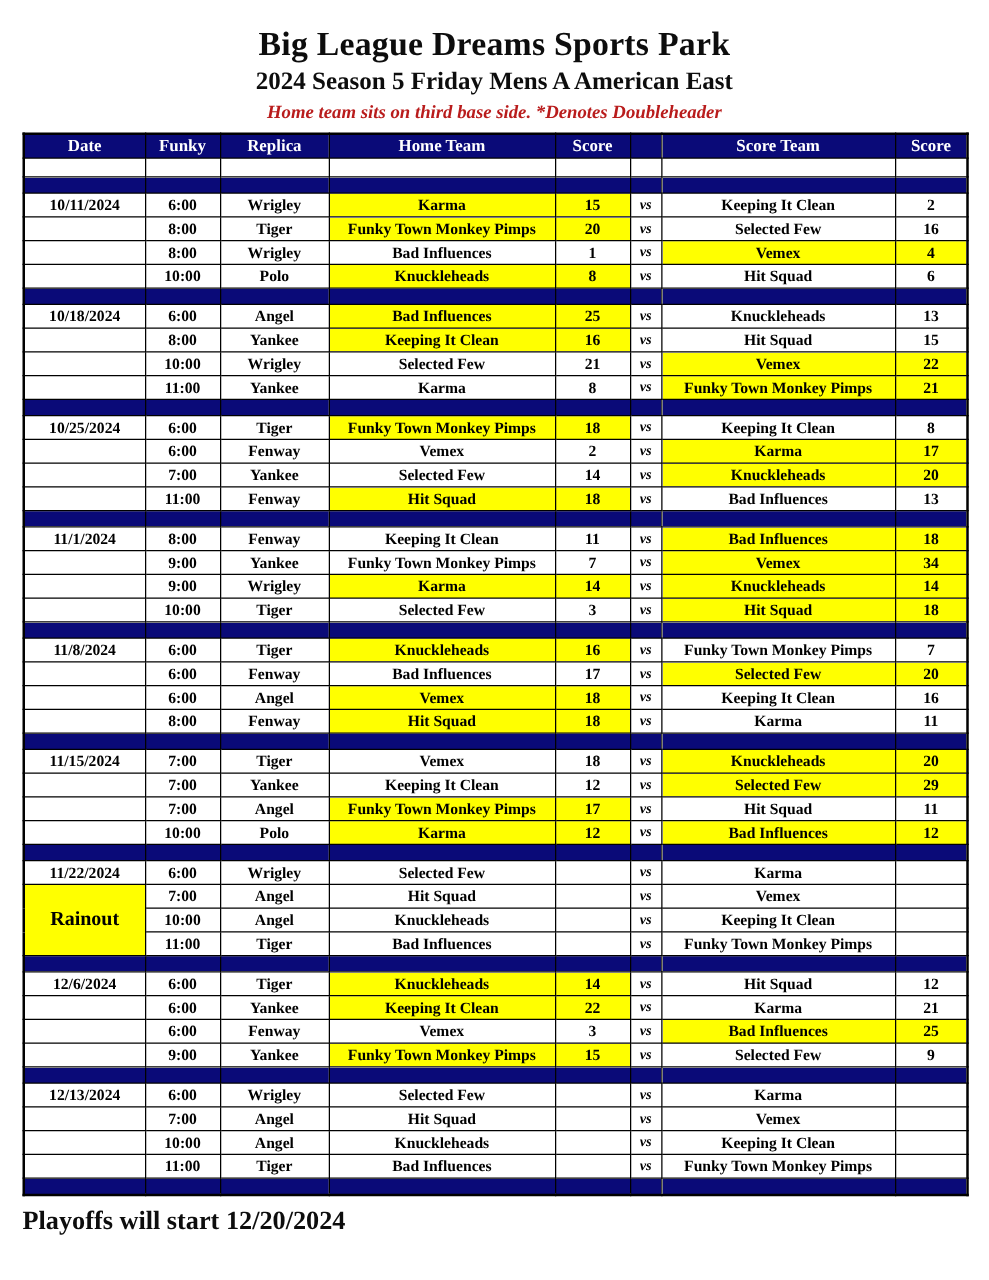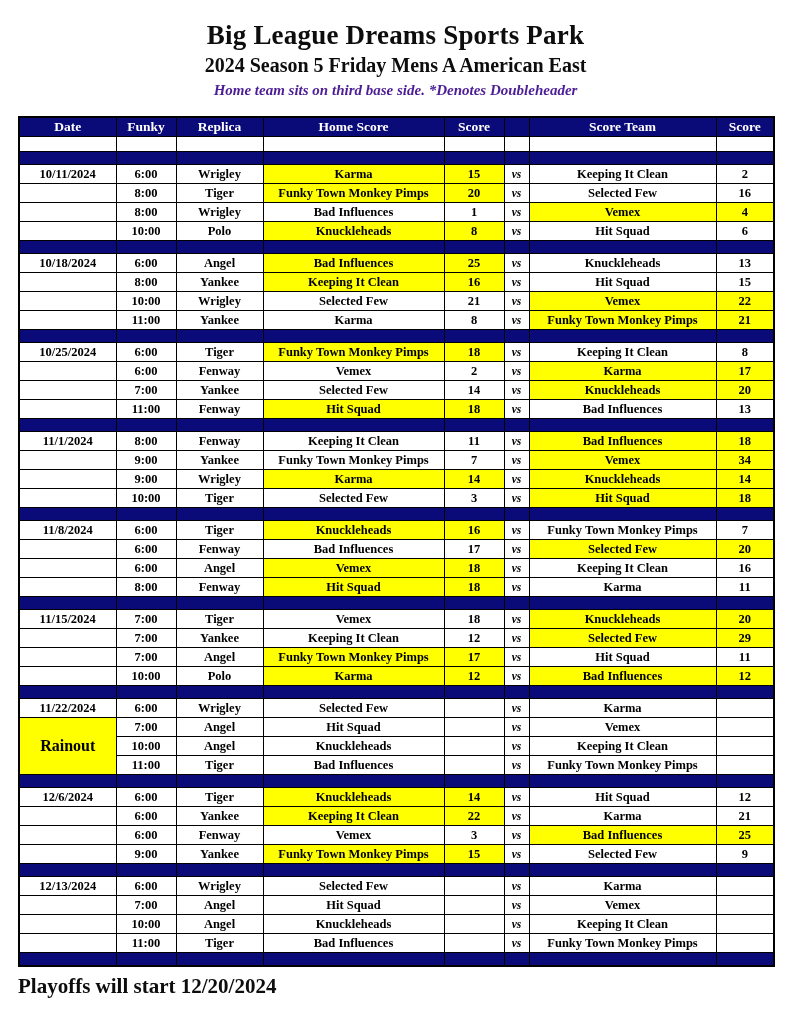--- a/index.html
+++ b/index.html
@@ -24,28 +24,28 @@
     font-weight: bold;
     font-size: 20px;
     color: #0d0d0d;
     margin-top: 3px;
   }
   .note {
     text-align: center;
     font-weight: bold;
     font-style: italic;
     font-size: 15px;
-    color: #4c1d95;
+    color: #b91c1c;
     margin-top: 5px;
   }
   table.schedule {
     border-collapse: collapse;
     table-layout: fixed;
     width: 755px;
-    margin: 17px 0 0 18px;
+    margin: 7px 0 0 18px;
     border: 2px solid #000;
   }
   .schedule th, .schedule td {
     border: 1px solid #000;
     font-weight: bold;
     text-align: center;
     vertical-align: middle;
     padding: 0 1px;
     overflow: hidden;
     white-space: nowrap;
@@ -97,21 +97,21 @@
       <col style="width:60px">
       <col style="width:25px">
       <col style="width:187px">
       <col style="width:58px">
     </colgroup>
     <thead>
       <tr data-name="header-row">
         <th data-name="col-header-date">Date</th>
         <th data-name="col-header-time">Funky</th>
         <th data-name="col-header-replica">Replica</th>
-        <th data-name="col-header-home-team">Home Score</th>
+        <th data-name="col-header-home-team">Home Team</th>
         <th data-name="col-header-home-score">Score</th>
         <th data-name="col-header-vs"></th>
         <th data-name="col-header-away-team">Score Team</th>
         <th data-name="col-header-away-score">Score</th>
       </tr>
     </thead>
     <tbody data-name="schedule-body">
         <tr data-name="empty-row">
           <td data-name="empty-cell"></td>
           <td data-name="empty-cell"></td>

